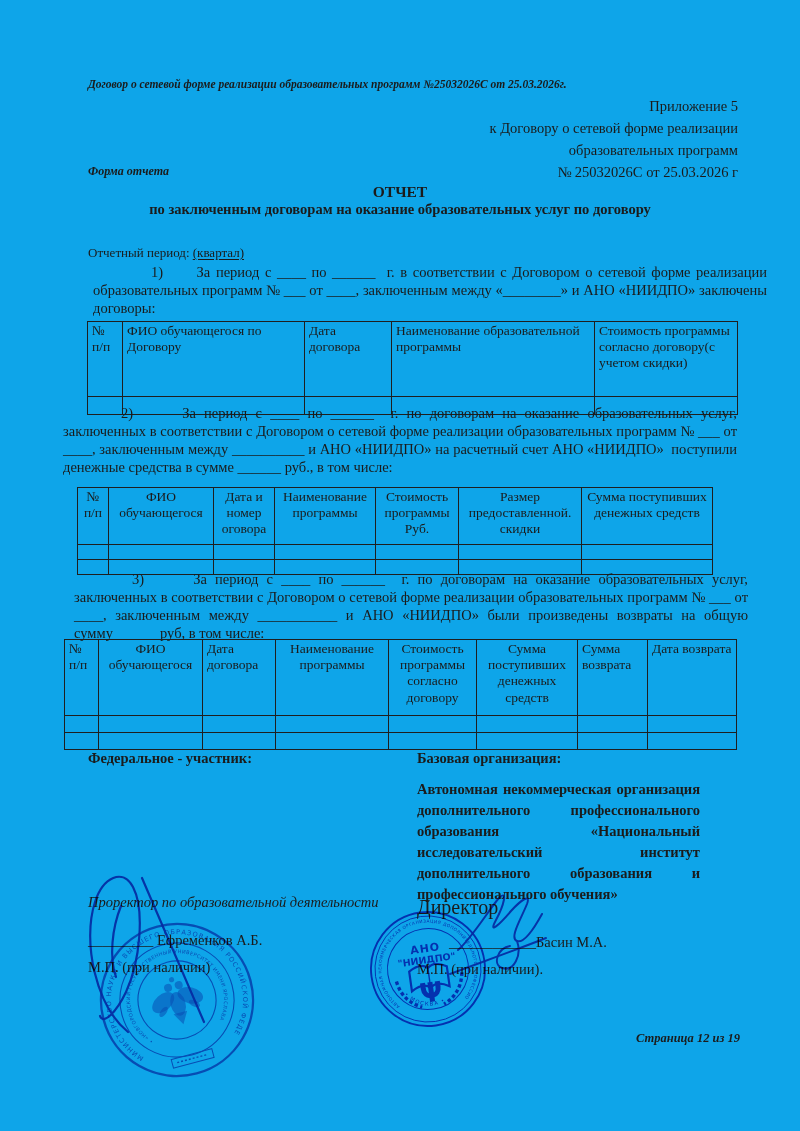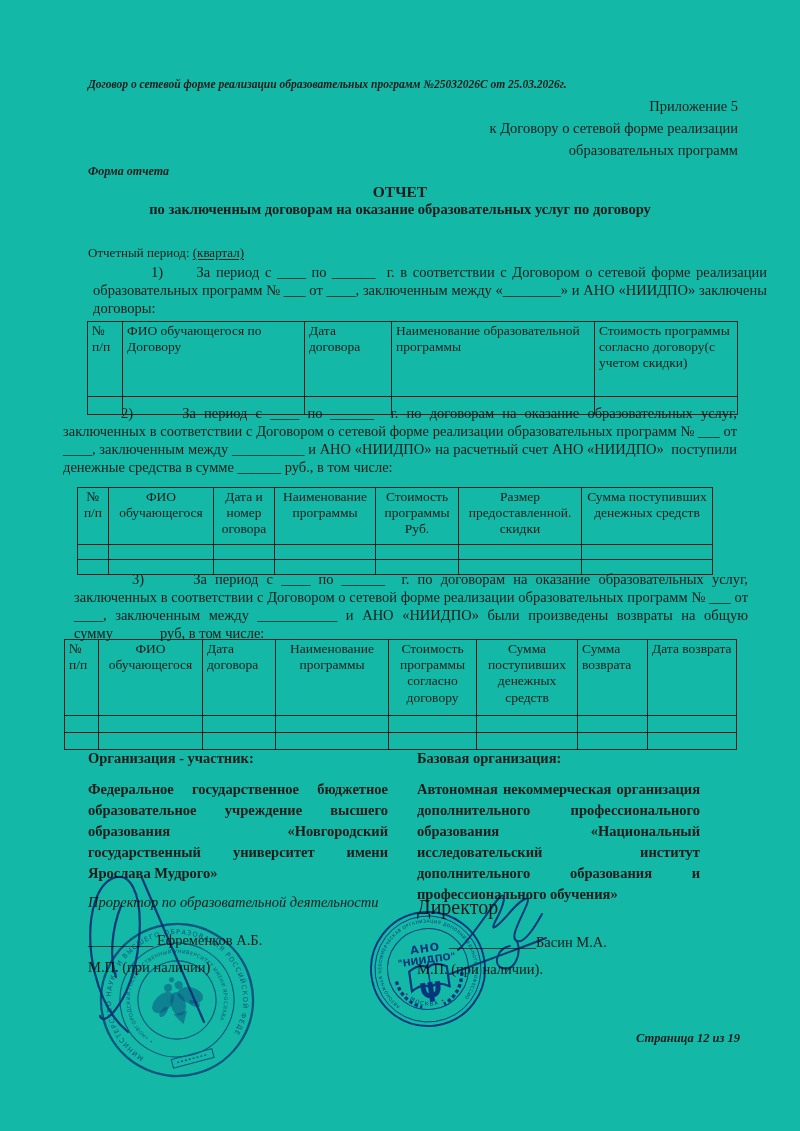--- a/index.html
+++ b/index.html
@@ -1,17 +1,17 @@
 <!DOCTYPE html>
 <html><head>
 <meta charset="utf-8">
 <style>
   html,body{margin:0;padding:0;background:#e9e9e9;}
   .page{
-    position:relative;width:800px;height:1131px;background:#14b8a6;
+    position:relative;width:800px;height:1131px;background:#0ea5e9;
     font-family:"Liberation Serif","DejaVu Serif",serif;color:#1b1b1b;
     overflow:hidden;margin:0 auto;
   }
   .abs{position:absolute;}
   .b{font-weight:bold;}
   .i{font-style:italic;}
   .just{text-align:justify;}
   .ctr{text-align:center;}
   .rt{text-align:right;}
   .ref-line{left:88px;top:78px;font-size:11.5px;width:600px;}
@@ -54,20 +54,21 @@
 <body>
 
 <div class="page">
 
   <div class="abs ref-line b i">Договор о сетевой форме реализации образовательных программ №25032026С от 25.03.2026г.</div>
 
   <div class="abs appendix rt">
     <div>Приложение 5</div>
     <div>к Договору о сетевой форме реализации</div>
     <div>образовательных программ</div>
+    <div>№ 25032026С  от 25.03.2026 г</div>
   </div>
 
   <div class="abs form-note i">Форма отчета</div>
 
   <div class="abs title-block ctr">
     <div class="title-main b">ОТЧЕТ</div>
     <div class="title-sub b">по заключенным договорам на оказание образовательных услуг по договору</div>
   </div>
 
   <div class="abs period"><span>Отчетный период: </span><u>(квартал)</u></div>
@@ -183,23 +184,22 @@
           <td></td>
           <td></td>
           <td></td>
           <td></td>
           <td></td>
           <td></td>
     </tr>
   </tbody>
     </table>
 
-  <div class="abs org-label-left b">Организация - участник:</div>
+  <div class="abs org-label-left b">Федеральное - участник:</div>
   <div class="abs org-label-right b">Базовая организация:</div>
-  <div class="abs org-body-left b just">Федеральное государственное бюджетное образовательное учреждение высшего образования «Новгородский государственный университет имени Ярослава Мудрого»</div>
   <div class="abs org-body-right b just">Автономная некоммерческая организация дополнительного профессионального образования «Национальный исследовательский институт дополнительного образования и профессионального обучения»</div>
 
   <div class="abs sig-role-left">Проректор по образовательной деятельности</div>
   <div class="abs sig-role-right">Директор</div>
   <div class="abs sig-name-left"><span>_________ </span><span>Ефременков А.Б.</span></div>
   <div class="abs sig-name-right"><span>____________</span><span>Басин М.А.</span></div>
   <div class="abs mp-left">М.П. (при наличии)</div>
   <div class="abs mp-right">М.П. (при наличии).</div>
 
   <div class="abs footer b i">Страница 12 из 19</div>

